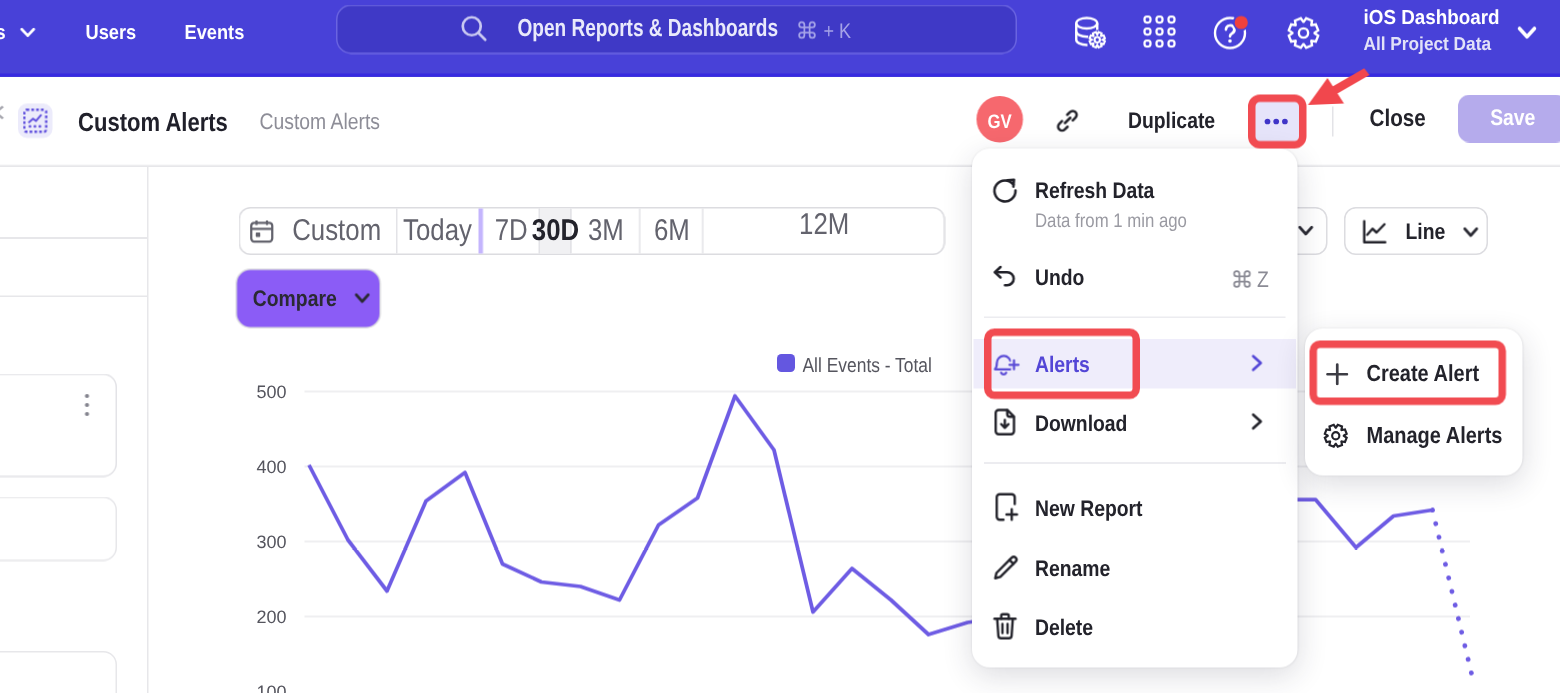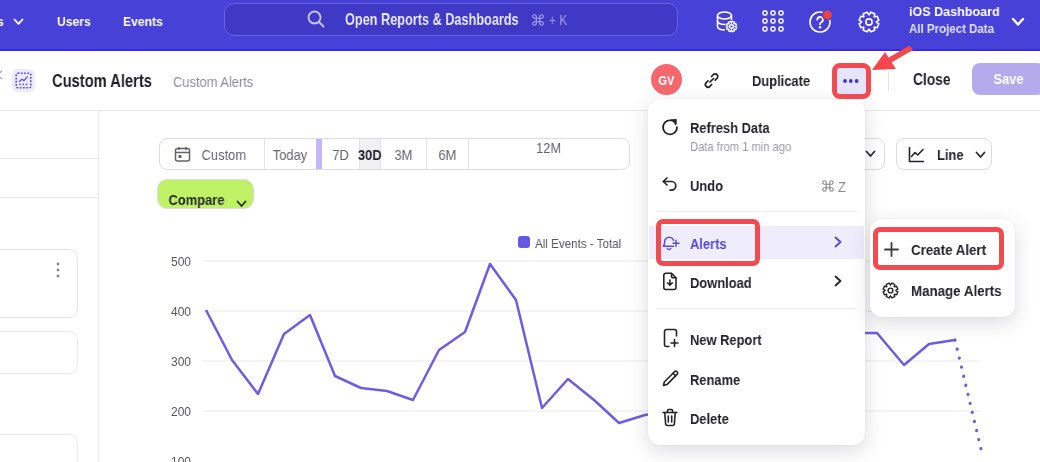--- a/index.html
+++ b/index.html
@@ -117,53 +117,53 @@
 <div class="abs" style="left:0;top:197px;width:98px;height:1px;background:#e7e7ea;"></div>
 <div class="abs" style="left:-20px;top:249px;width:98px;height:69px;border:1px solid #e3e3e7;border-radius:9px;background:#fff;"></div>
 <svg class="abs" style="left:55px;top:262px;" width="6" height="16" viewBox="0 0 6 16">
     <circle cx="3" cy="2" r="1.4" fill="#85858f"></circle>
     <circle cx="3" cy="8" r="1.4" fill="#85858f"></circle>
     <circle cx="3" cy="14" r="1.4" fill="#85858f"></circle>
   </svg>
 <div class="abs" style="left:-20px;top:331px;width:98px;height:43px;border:1px solid #e7e7ea;border-radius:9px;background:#fff;"></div>
 <div class="abs" style="left:-20px;top:434px;width:98px;height:50px;border:1px solid #e7e7ea;border-radius:9px;background:#fff;"></div>
 
-<div class="abs" style="left:159px;top:138px;width:471px;height:32px;border:1px solid #dcdce0;border-radius:8px;background:#fff;display:flex;align-items:stretch;color:#63636d;font-size:15px;">
+<div class="abs" style="left:159px;top:138px;width:471px;height:32px;border:1px solid #dcdce0;border-radius:8px;background:#fff;display:flex;align-items:stretch;color:#63636d;font-size:20px;">
   <div style="width:105px;border-right:1px solid #e3e3e7;display:flex;align-items:center;justify-content:center;gap:7px;">
     <svg width="17" height="17" viewBox="0 0 17 17">
         <g fill="none" stroke="#63636d" stroke-width="1.5">
           <rect x="1.5" y="2.5" width="14" height="12.5" rx="2"></rect>
           <path d="M1.5 6.5 H15.5"></path>
           <path d="M5 1 V4 M12 1 V4"></path>
           <rect x="4.5" y="9" width="3" height="3" rx="0.5" fill="#63636d" stroke="none"></rect>
         </g>
       </svg>
     <span class="txc">Custom</span>
   </div>
-  <div style="width:57px;border-right:6px solid #c4b5fd;display:flex;align-items:center;justify-content:center;">
+  <div style="width:57px;border-right:3px solid #c4b5fd;display:flex;align-items:center;justify-content:center;">
       <span class="txc">Today</span>
     </div>
   <div style="width:38px;border-right:1px solid #e3e3e7;display:flex;align-items:center;justify-content:center;">
       <span class="txc">7D</span>
     </div>
   <div style="width:21px;border-right:1px solid #e3e3e7;display:flex;align-items:center;justify-content:center;background:#f1f1f3;color:#23232b;font-weight:700;">
       <span class="txc">30D</span>
     </div>
   <div style="width:46px;border-right:1px solid #e3e3e7;display:flex;align-items:center;justify-content:center;">
       <span class="txc">3M</span>
     </div>
   <div style="width:42px;border-right:1px solid #e3e3e7;display:flex;align-items:center;justify-content:center;">
       <span class="txc">6M</span>
     </div>
   <div style="flex:1;display:flex;align-items:flex-start;justify-content:center;">
       <span class="txc">12M</span>
     </div>
 </div>
 
-<div class="abs" style="left:157px;top:179px;width:97px;height:30px;border:1px solid #dcdce0;border-radius:10px;background:#bef264;display:flex;align-items:flex-end;justify-content:center;gap:6px;color:#2a2a33;font-size:15px;font-weight:700;">
+<div class="abs" style="left:157px;top:179px;width:97px;height:40px;border:1px solid #dcdce0;border-radius:10px;background:#8b5cf6;display:flex;align-items:center;justify-content:center;gap:6px;color:#2a2a33;font-size:15px;font-weight:700;">
   <span class="txc">Compare</span>
   <svg width="11" height="8" viewBox="0 0 11 8">
       <path d="M1.5 1.5 L5.5 6 L9.5 1.5" fill="none" stroke="#2a2a33" stroke-width="1.8" stroke-linecap="round" stroke-linejoin="round"></path>
     </svg>
 </div>
 
 <div class="abs" style="left:830px;top:138px;width:55px;height:32px;border:1px solid #dcdce0;border-radius:8px;background:#fff;"></div>
 <svg class="abs" style="left:865px;top:150px;" width="11" height="8" viewBox="0 0 11 8">
     <path d="M1.5 1.5 L5.5 6 L9.5 1.5" fill="none" stroke="#2a2a33" stroke-width="1.8" stroke-linecap="round" stroke-linejoin="round"></path>
   </svg>

